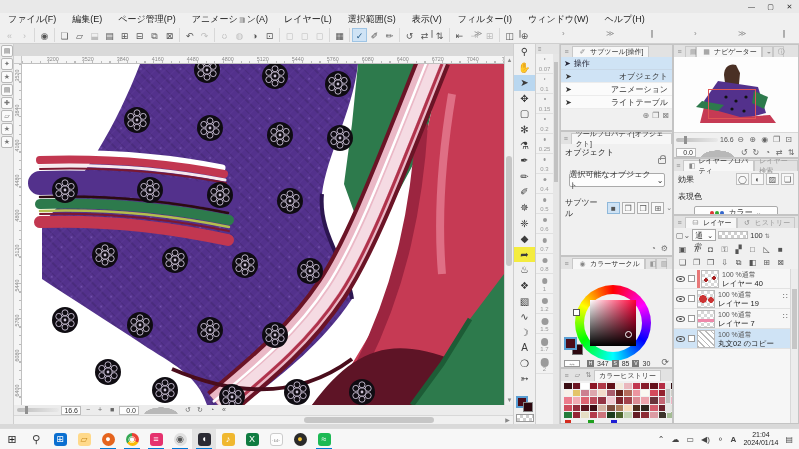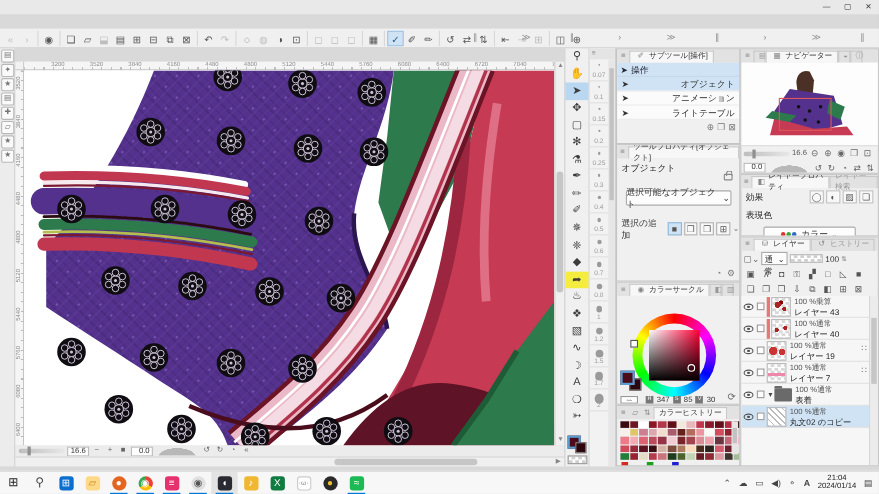--- a/index.html
+++ b/index.html
@@ -213,20 +213,32 @@
 <div id="app">
 
   <div class="titlebar">
     <div class="win-controls">
       <span class="win-btn">—</span>
       <span class="win-btn">▢</span>
       <span class="win-btn">✕</span>
     </div>
   </div>
 
+  <div class="menubar">
+      <span class="menu-item">ファイル(F)</span>
+      <span class="menu-item">編集(E)</span>
+      <span class="menu-item">ページ管理(P)</span>
+      <span class="menu-item">アニメーション(A)</span>
+      <span class="menu-item">レイヤー(L)</span>
+      <span class="menu-item">選択範囲(S)</span>
+      <span class="menu-item">表示(V)</span>
+      <span class="menu-item">フィルター(I)</span>
+      <span class="menu-item">ウィンドウ(W)</span>
+      <span class="menu-item">ヘルプ(H)</span>
+    </div>
 
   <div class="cmdbar">
       <div class="cmd-group">
         <span class="cmd-ic dim">«</span>
         <span class="cmd-ic dim">›</span>
       </div>
       <div class="cmd-group">
         <span class="cmd-ic">◉</span>
       </div>
       <div class="cmd-group">
@@ -584,21 +596,21 @@
           <span>ツールプロパティ[オブジェクト]</span>
         </span>
     </div>
     <div class="tp-title">オブジェクト</div>
     <div class="lockbox"></div>
     <div class="tp-drop">
       <span>選択可能なオブジェクト</span>
         <span>⌄</span>
     </div>
     <div class="tp-addrow">
-      <span>選択の追加</span>
+      <span>サブツール</span>
       <span class="tp-btn sel">■</span>
       <span class="tp-btn">❐</span>
       <span class="tp-btn">❒</span>
       <span class="tp-btn">⊞</span>
       <span style="font-size:7px;color:#777;">⌄</span>
     </div>
     <div class="tp-foot">
       <span>◔</span>
       <span>⚙</span>
     </div>
@@ -839,30 +851,20 @@
       <span>⧉</span>
       <span>◧</span>
       <span>⊞</span>
       <span>⊠</span>
     </div>
     <div class="lay-list" id="lay-list">
         <div class="lay-row">
           <span class="eye"></span>
           <span class="lay-chk"></span>
           <span class="clipbar"></span>
-          <span class="lthumb lt-scribble"></span>
-          <div class="lay-txt">
-            <div class="lay-mode">100 %乗算</div>
-            <div class="lay-name">レイヤー 43</div>
-          </div>
-        </div>
-        <div class="lay-row">
-          <span class="eye"></span>
-          <span class="lay-chk"></span>
-          <span class="clipbar"></span>
           <span class="lthumb lt-dots"></span>
           <div class="lay-txt">
             <div class="lay-mode">100 %通常</div>
             <div class="lay-name">レイヤー 40</div>
           </div>
         </div>
         <div class="lay-row">
           <span class="eye"></span>
           <span class="lay-chk"></span>
           <span class="lthumb lt-blob"></span>
@@ -874,30 +876,20 @@
         </div>
         <div class="lay-row">
           <span class="eye"></span>
           <span class="lay-chk"></span>
           <span class="lthumb lt-pink"></span>
           <div class="lay-txt">
             <div class="lay-mode">100 %通常</div>
             <div class="lay-name">レイヤー 7</div>
           </div>
           <span class="lay-badge">∷</span>
-        </div>
-        <div class="lay-row">
-          <span class="eye"></span>
-          <span class="lay-chk"></span>
-          <span class="fold-arrow">▾</span>
-          <span class="lfolder"></span>
-          <div class="lay-txt">
-            <div class="lay-mode">100 %通常</div>
-            <div class="lay-name">表着</div>
-          </div>
         </div>
         <div class="lay-row sel">
           <span class="eye"></span>
           <span class="lay-chk"></span>
           <span class="lthumb lt-lattice"></span>
           <div class="lay-txt">
             <div class="lay-mode">100 %通常</div>
             <div class="lay-name">丸文02 のコピー</div>
           </div>
         </div>

